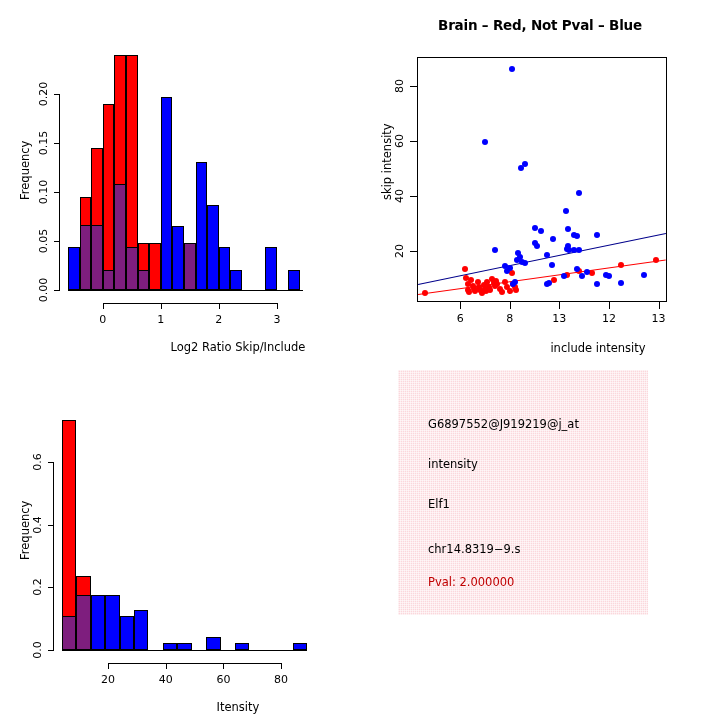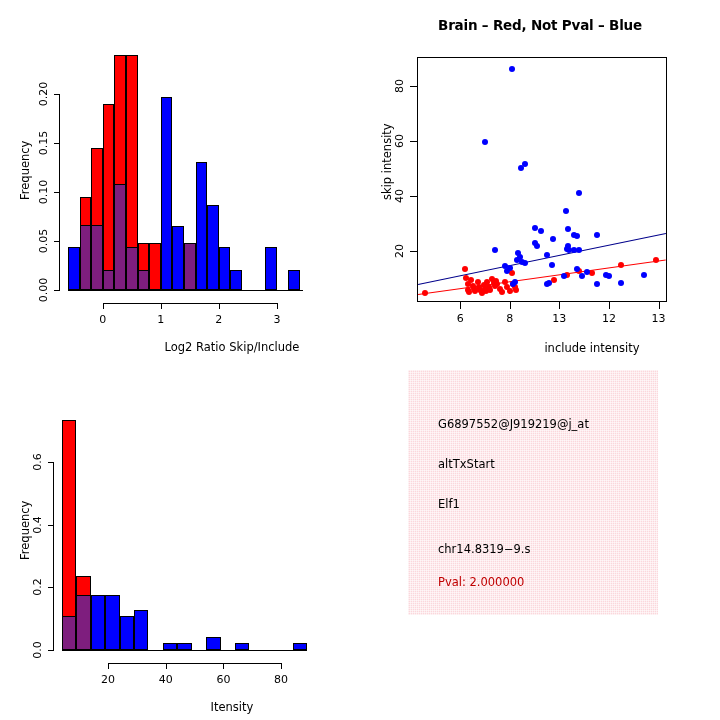--- a/index.html
+++ b/index.html
@@ -47,21 +47,21 @@
   #panel-scatter .panel-title { top: 17px; }
   #panel-gene-hist .panel-title { top: 18px; }
 
   .axis-title {
     position: absolute;
     font-size: 11.5px;
     color: #000;
     white-space: nowrap;
   }
   .axis-title.x {
-    left: 4px; width: 100%;
+    left: 10px; width: 100%;
     text-align: center;
     padding-left: 48px;
   }
   .axis-title.y {
     transform-origin: 0 0;
     transform: rotate(-90deg);
   }
 
   .plotbox {
     position: absolute;
@@ -118,21 +118,21 @@
     height: 0;
     border-top: 1px solid;
     transform-origin: 0 0;
   }
   .fitline.red  { border-color: #FF0000; }
   .fitline.blue { border-color: #00008B; }
 
   
   #annotation-box {
     position: absolute;
-    left: 48px;
+    left: 38px;
     top: 10px;
     width: 250px;
     height: 245px;
     background-color: #FBD7DC;
     background-image:
       repeating-linear-gradient(0deg,
         rgba(255,255,255,0.55) 0px, rgba(255,255,255,0.55) 1px,
         rgba(255,255,255,0) 1px, rgba(255,255,255,0) 2px),
       repeating-linear-gradient(90deg,
         rgba(255,255,255,0.55) 0px, rgba(255,255,255,0.55) 1px,
@@ -371,20 +371,20 @@
         <div class="tick-v" style="left: 161.412px; top: 245px; height: 6px;"></div>
         <div class="ticklabel x" style="left: 161.412px; top: 255px;">60</div>
         <div class="tick-v" style="left: 219.059px; top: 245px; height: 6px;"></div>
         <div class="ticklabel x" style="left: 219.059px; top: 255px;">80</div>
       </div>
   </div>
 
   <div class="panel" id="panel-annotation">
     <div id="annotation-box">
       <div class="anno-line" style="top:47px;">G6897552@J919219@j_at</div>
-      <div class="anno-line" style="top:87px;">altTxStart</div>
+      <div class="anno-line" style="top:87px;">intensity</div>
       <div class="anno-line" style="top:127px;">Elf1</div>
       <div class="anno-line" style="top:172px;">chr14.8319−9.s</div>
       <div class="anno-line pval" style="top:205px;">Pval: 2.000000</div>
     </div>
   </div>
 
 </div>
 
 </body></html>

